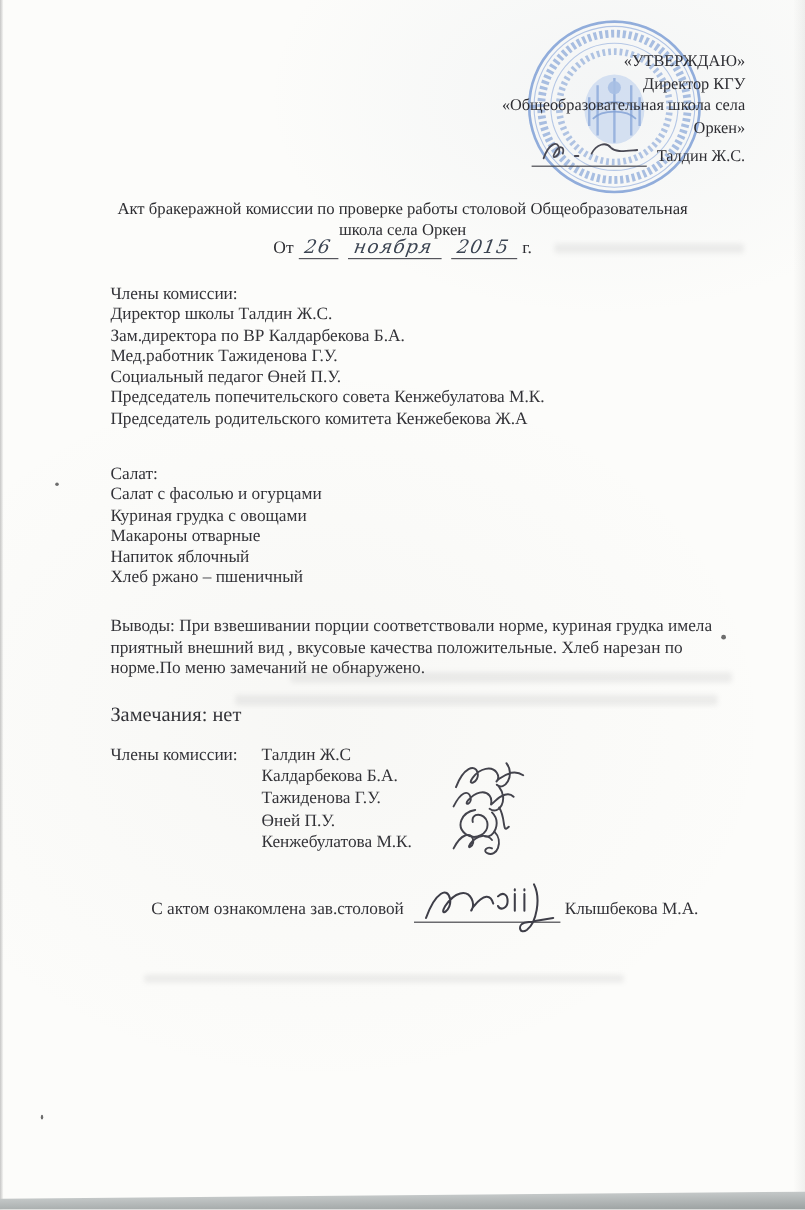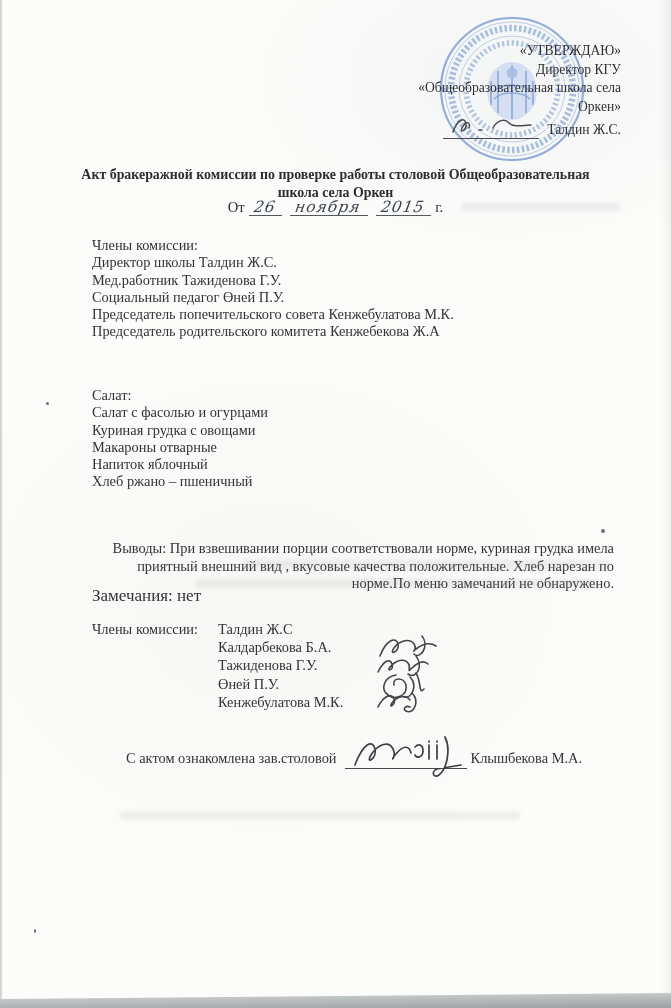--- a/index.html
+++ b/index.html
@@ -29,35 +29,35 @@
   .approval{position:absolute;top:26px;right:50px;z-index:2;text-align:right;
     font-size:13.6px;line-height:18.6px;color:#2e2e33;margin-top:16px;}
   .approval .row{display:block;}
   .sign-row{display:flex;justify-content:flex-end;align-items:flex-end;margin-top:2px;}
   .sig-underline{display:inline-block;position:relative;width:96px;height:20px;
     border-bottom:1.4px solid #4a4a50;margin-right:8px;}
   .sig-underline svg{position:absolute;left:2px;bottom:-2px;overflow:visible;}
 
   
   .title{position:absolute;top:166px;left:30px;right:30px;z-index:2;text-align:center;
-    font-weight:bold;font-size:13.9px;line-height:17.6px;color:#2d2d31;}
+    font-weight:normal;font-size:13.9px;line-height:17.6px;color:#2d2d31;}
 
   
   .date-line{position:absolute;top:199px;left:0;right:0;text-align:center;
     font-size:14.6px;color:#2e2e33;z-index:2;}
   .hand{display:inline-block;font-style:italic;font-family:"DejaVu Serif",serif;
     color:#3b4452;transform:skewX(-10deg);font-size:15.5px;letter-spacing:1px;}
   .hand-underline{display:inline-block;border-bottom:1.2px solid #55555c;
     padding:0 7px 0 5px;margin:0 4px;line-height:15px;}
 
   .block{position:absolute;left:92px;font-size:14.4px;line-height:17.3px;color:#333338;}
   .block span{display:block;}
 
-  .conclusions{position:absolute;left:92px;top:540px;width:522px;
-    font-size:14.4px;line-height:17.7px;color:#333338;text-align:right;}
+  .conclusions{position:absolute;left:92px;top:514px;width:522px;
+    font-size:14.4px;line-height:17.7px;color:#333338;}
   .remarks{position:absolute;left:92px;top:586px;font-size:17px;color:#333338;}
 
   
   .sig-block{position:absolute;left:92px;top:621px;display:flex;font-size:14.4px;color:#333338;}
   .sig-label{width:126px;}
   .sig-names .sig-row{height:18.2px;display:flex;align-items:flex-start;}
   .sig-names .nm{display:inline-block;min-width:152px;}
   .squiggle{overflow:visible;margin-left:6px;transform:translateY(-5px);}
 
   
@@ -110,20 +110,21 @@
     <span style="display:block">школа села Оркен</span>
   </div>
 
   <div class="date-line">
     <span>От</span><span class="hand-underline"><span class="hand">26</span></span><span class="hand-underline"><span class="hand">ноября</span></span><span class="hand-underline"><span class="hand">2015</span></span><span>г.</span>
   </div>
 
   <div class="block" style="top:237px">
     <span>Члены комиссии:</span>
     <span>Директор школы Талдин Ж.С.</span>
+    <span>Зам.директора по ВР Калдарбекова Б.А.</span>
     <span>Мед.работник Тажиденова Г.У.</span>
     <span>Социальный педагог Өней П.У.</span>
     <span>Председатель попечительского совета Кенжебулатова М.К.</span>
     <span>Председатель родительского комитета Кенжебекова Ж.А</span>
   </div>
 
   <div class="block" style="top:387px">
     <span>Салат:</span>
     <span>Салат с фасолью и огурцами</span>
     <span>Куриная грудка с овощами</span>

